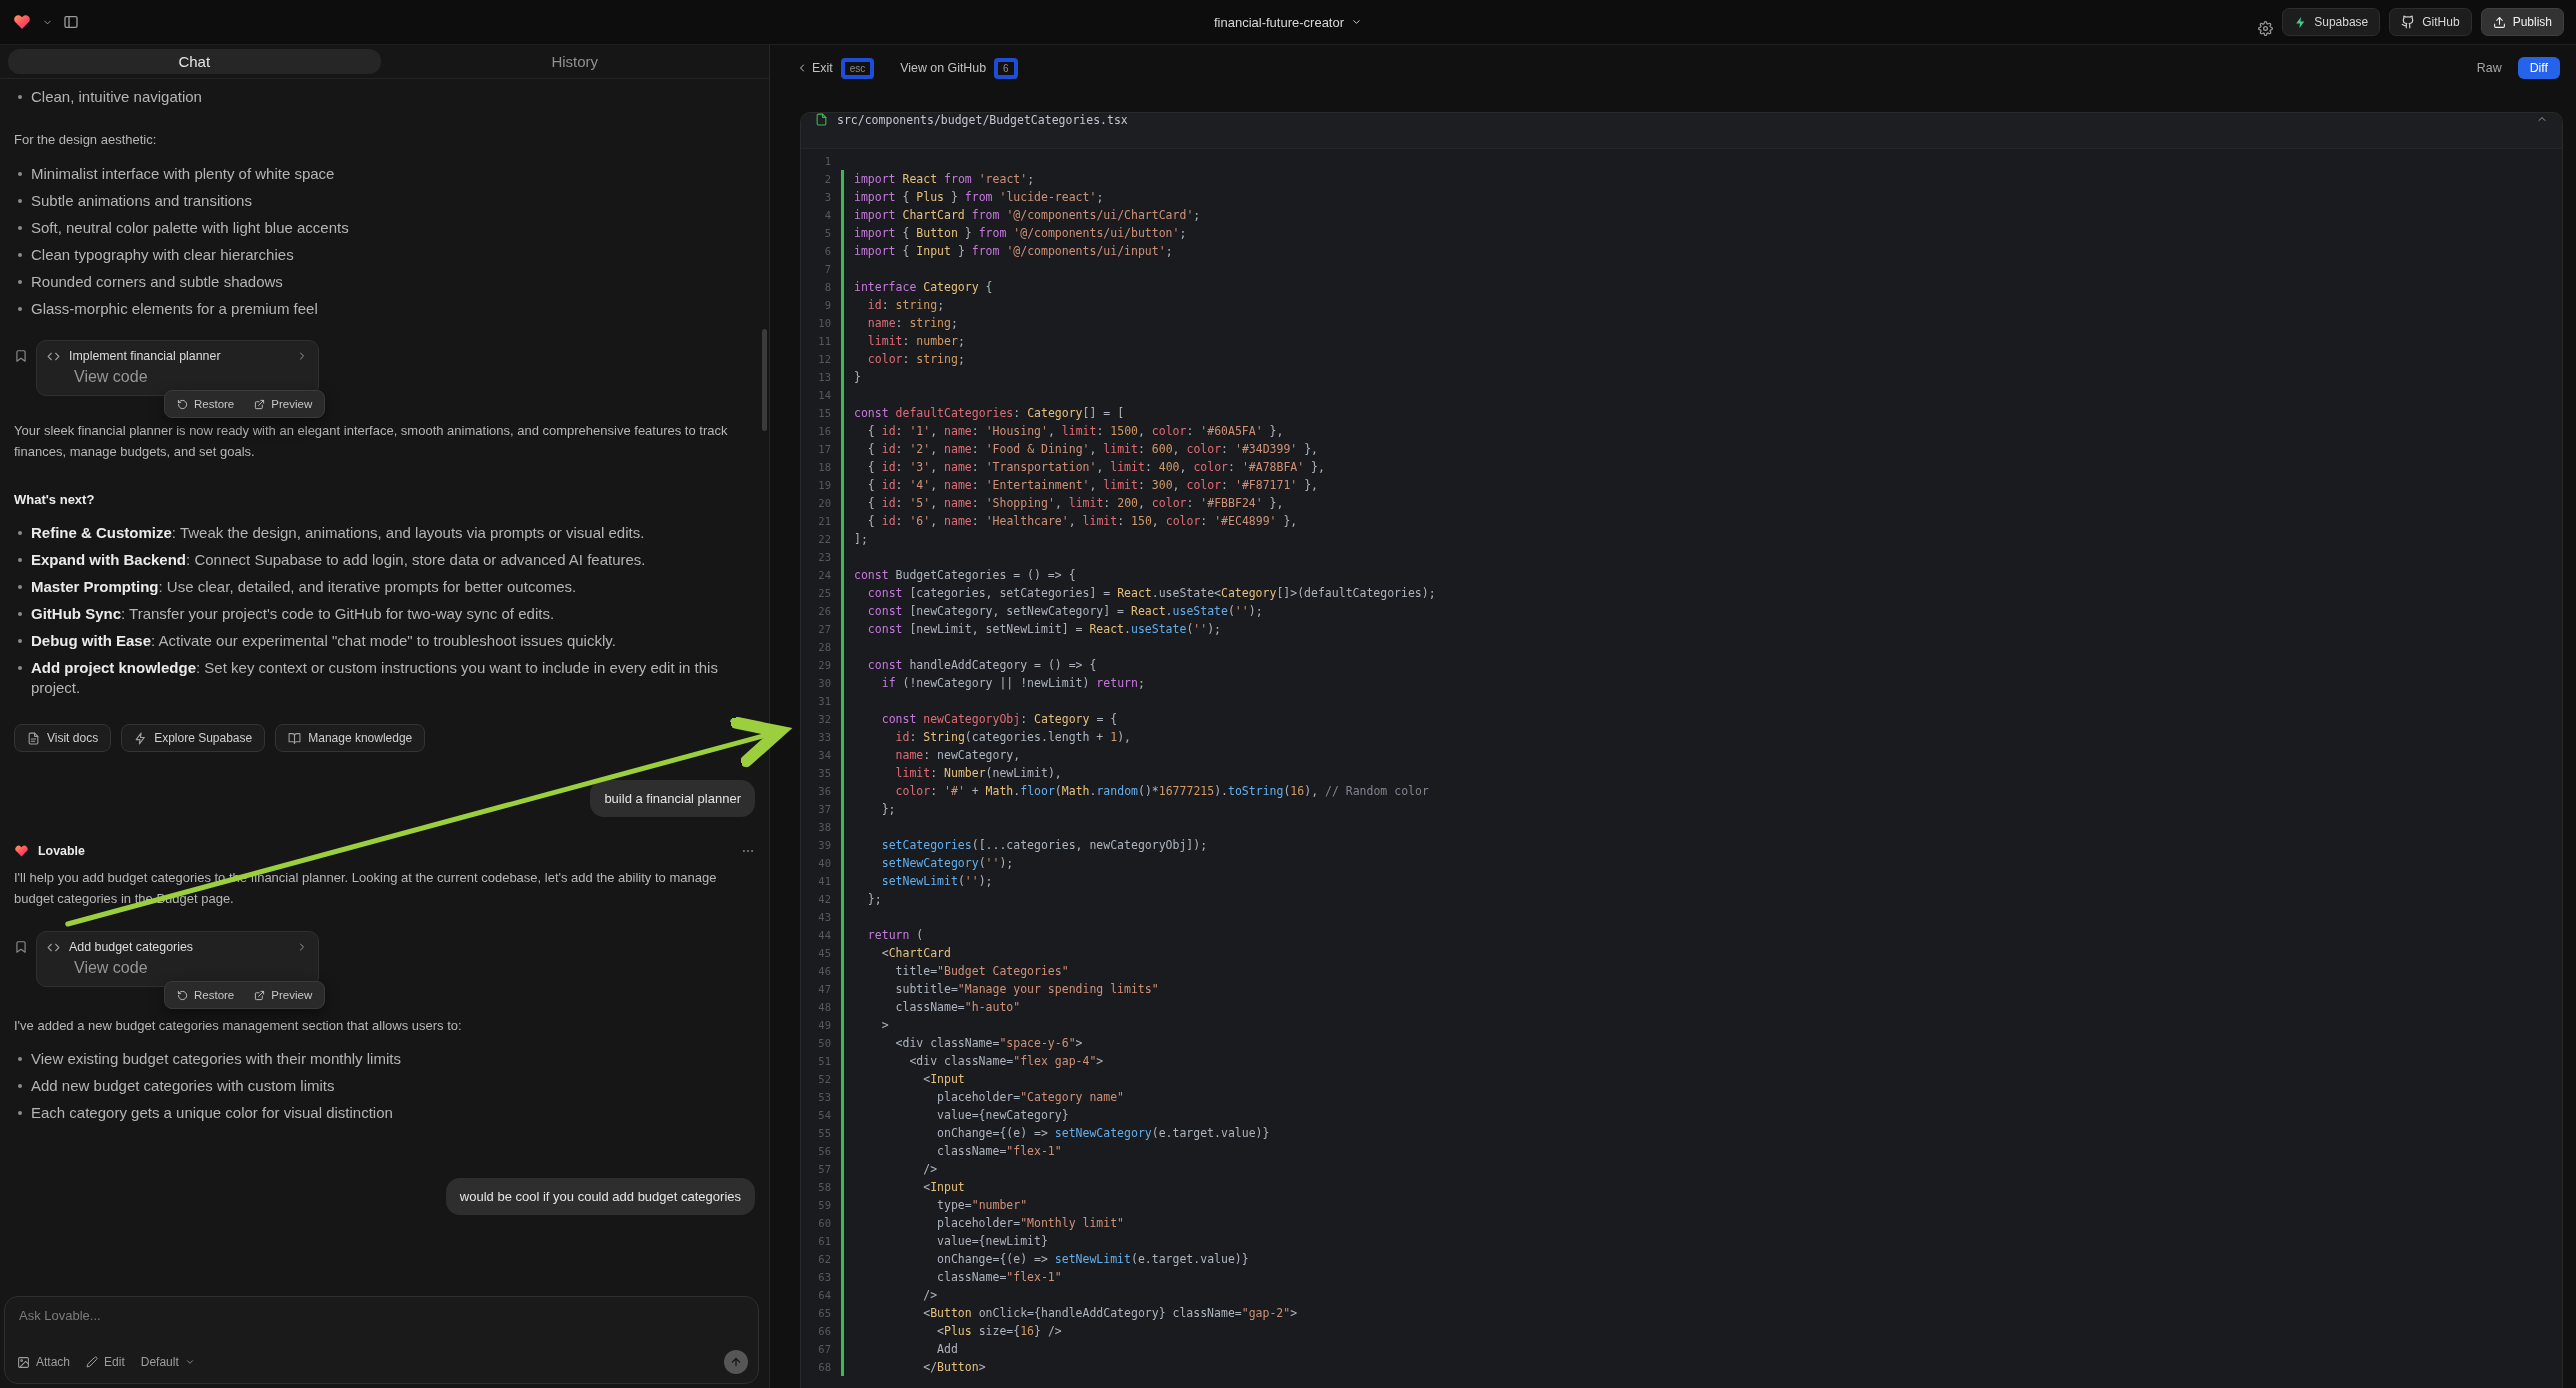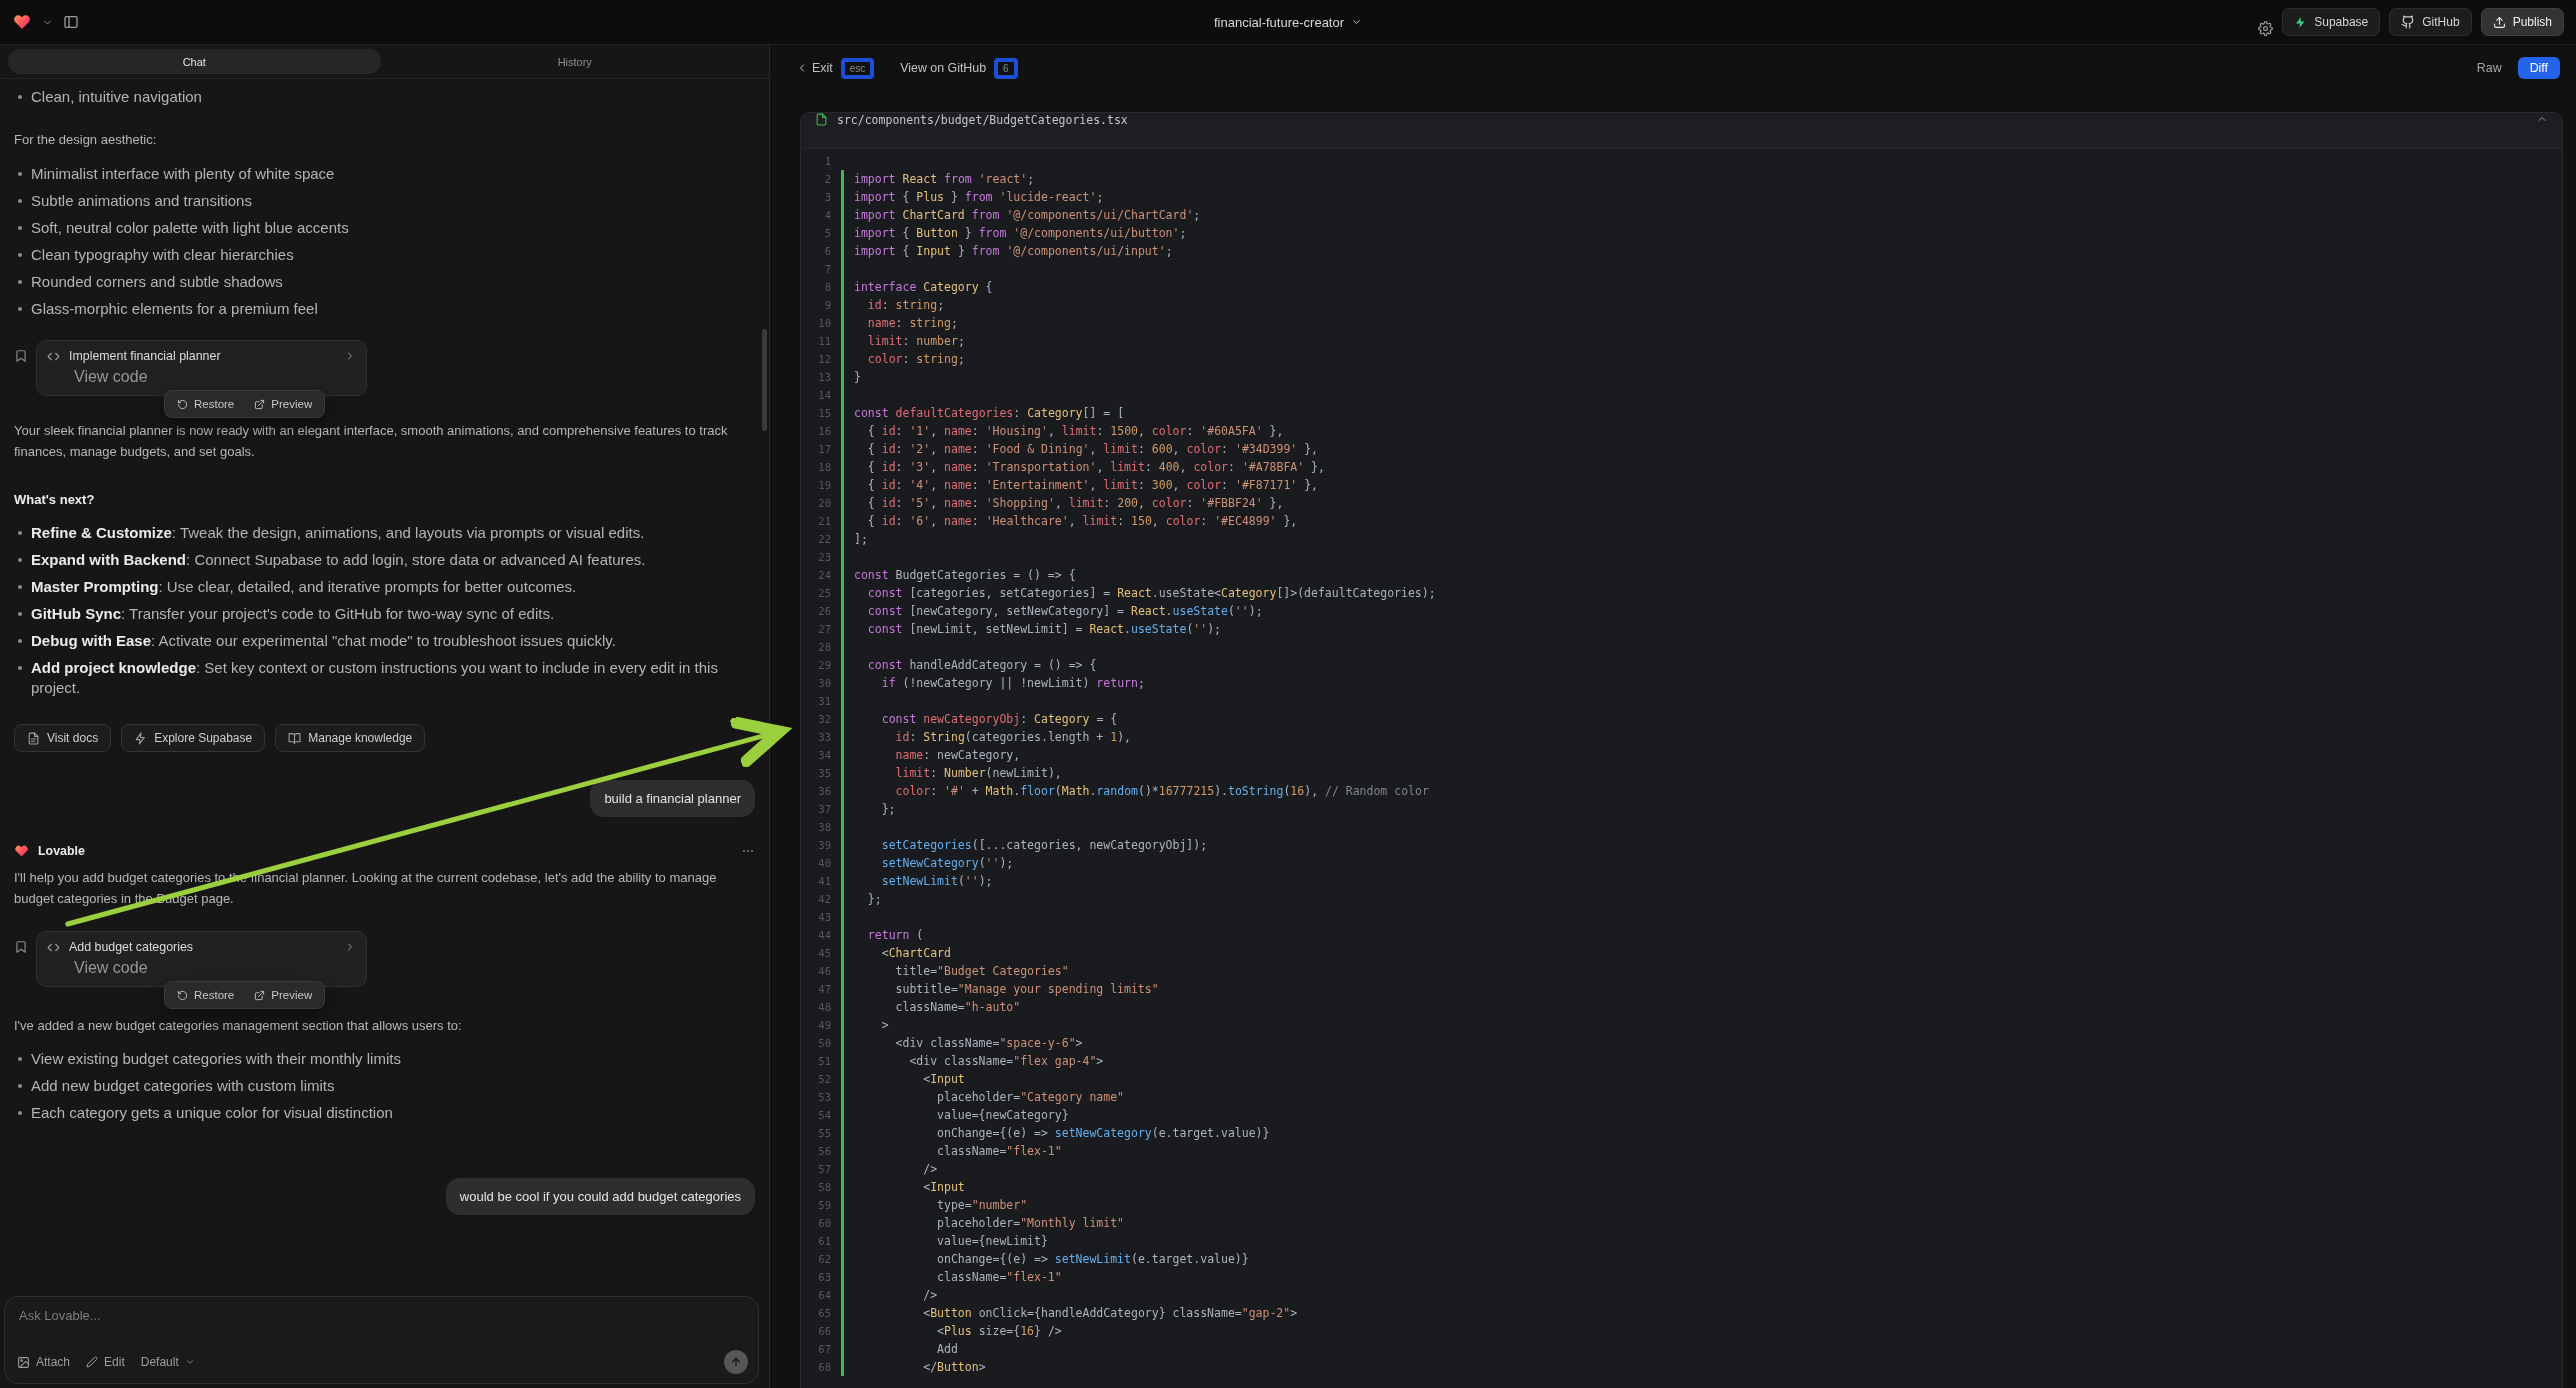--- a/index.html
+++ b/index.html
@@ -20,41 +20,41 @@
   .tb-right{margin-left:auto;display:flex;align-items:flex-end;gap:9px}
   .tb-btn{display:flex;align-items:center;gap:7px;height:28px;padding:0 11px;border-radius:7px;
     background:#1d1d1d;border:1px solid #2d2d2d;font-size:12px;color:#d6d6d6}
   .tb-btn.publish{background:#333;border-color:#404040;color:#f0f0f0}
   .supa-bolt svg path{fill:#3ECF8E;stroke:none}
 
   
   .chat-panel{position:absolute;left:0;top:45px;width:770px;bottom:0;background:#161616;
     border-right:1px solid #262626}
   .tabs{height:34px;display:flex;gap:8px;padding:4px 8px;border-bottom:1px solid #232323}
-  .tab{flex:1;display:flex;align-items:center;justify-content:center;font-size:11px;
+  .tab{flex:1;display:flex;align-items:center;justify-content:center;font-size:15px;
     color:#8f8f8f;border-radius:12px;background:none;border:none}
   .tab.active{background:#262626;color:#e5e5e5}
 
   .messages{position:absolute;top:34px;bottom:96px;left:0;right:0;padding:2px 14px 0;overflow:hidden}
   .para{font-size:13px;line-height:21px;color:#b6b6b6;max-width:745px}
   .heading{font-weight:bold;color:#ededed}
   ul.blist{list-style:none}
   li.bullet{position:relative;padding-left:17px;font-size:15px;line-height:20px;color:#b4b4b4;margin-bottom:7px;max-width:737px}
   li.bullet::before{content:"";position:absolute;left:4px;top:8px;width:4px;height:4px;border-radius:50%;background:#8c8c8c}
   li.bullet b{color:#eaeaea}
 
   .m-first{margin-top:6px}.m-intro{margin-top:22px}.m-dlist{margin-top:14px}
   .m-card1{margin-top:21px;margin-bottom:24px}.m-ready{margin-top:17px}.m-next{margin-top:27px}
   .m-nlist{margin-top:13px}.m-actions{margin-top:26px}.m-user1{margin-top:28px}
   .m-lov{margin-top:27px}.m-reply{margin-top:9px}.m-card2{margin-top:22px;margin-bottom:24px}
   .m-added{margin-top:28px}.m-alist{margin-top:13px}.m-user2{margin-top:55px}
 
   .card-wrap{display:flex;gap:8px;position:relative}
   .bm{color:#8a8a8a;margin-top:9px}
-  .edit-card{width:331px;background:#212121;border:1px solid #303030;border-radius:10px;position:relative}
+  .edit-card{width:283px;background:#212121;border:1px solid #303030;border-radius:10px;position:relative}
   .ec-row1{display:flex;align-items:center;gap:9px;padding:8px 10px 5px}
   .ec-title{font-size:12.4px;color:#dcdcdc}
   .ec-code{color:#9a9a9a}
   .ec-chev{margin-left:auto;color:#9a9a9a}
   .ec-row2{padding:0 10px 9px 37px;font-size:16px;color:#969696;cursor:pointer}
   .popover{position:absolute;left:127px;top:calc(100% - 5px);display:flex;gap:2px;padding:3px;
     background:#2a2a2a;border:1px solid #3a3a3a;border-radius:8px;box-shadow:0 6px 16px rgba(0,0,0,.45);z-index:5}
   .pop-btn{display:flex;align-items:center;gap:6px;padding:4px 9px;font-size:11.5px;color:#c6c6c6;
     background:none;border:none;border-radius:6px}
 

